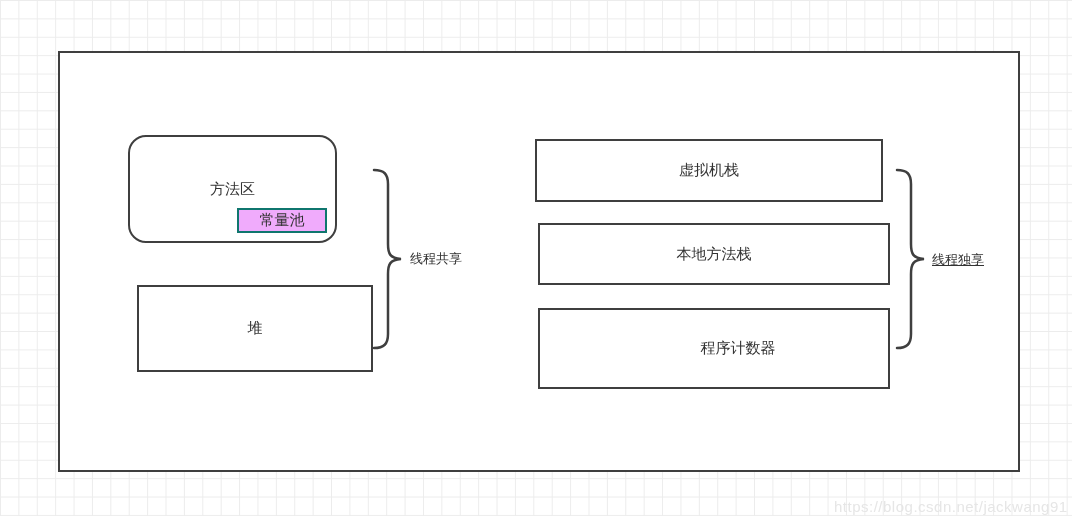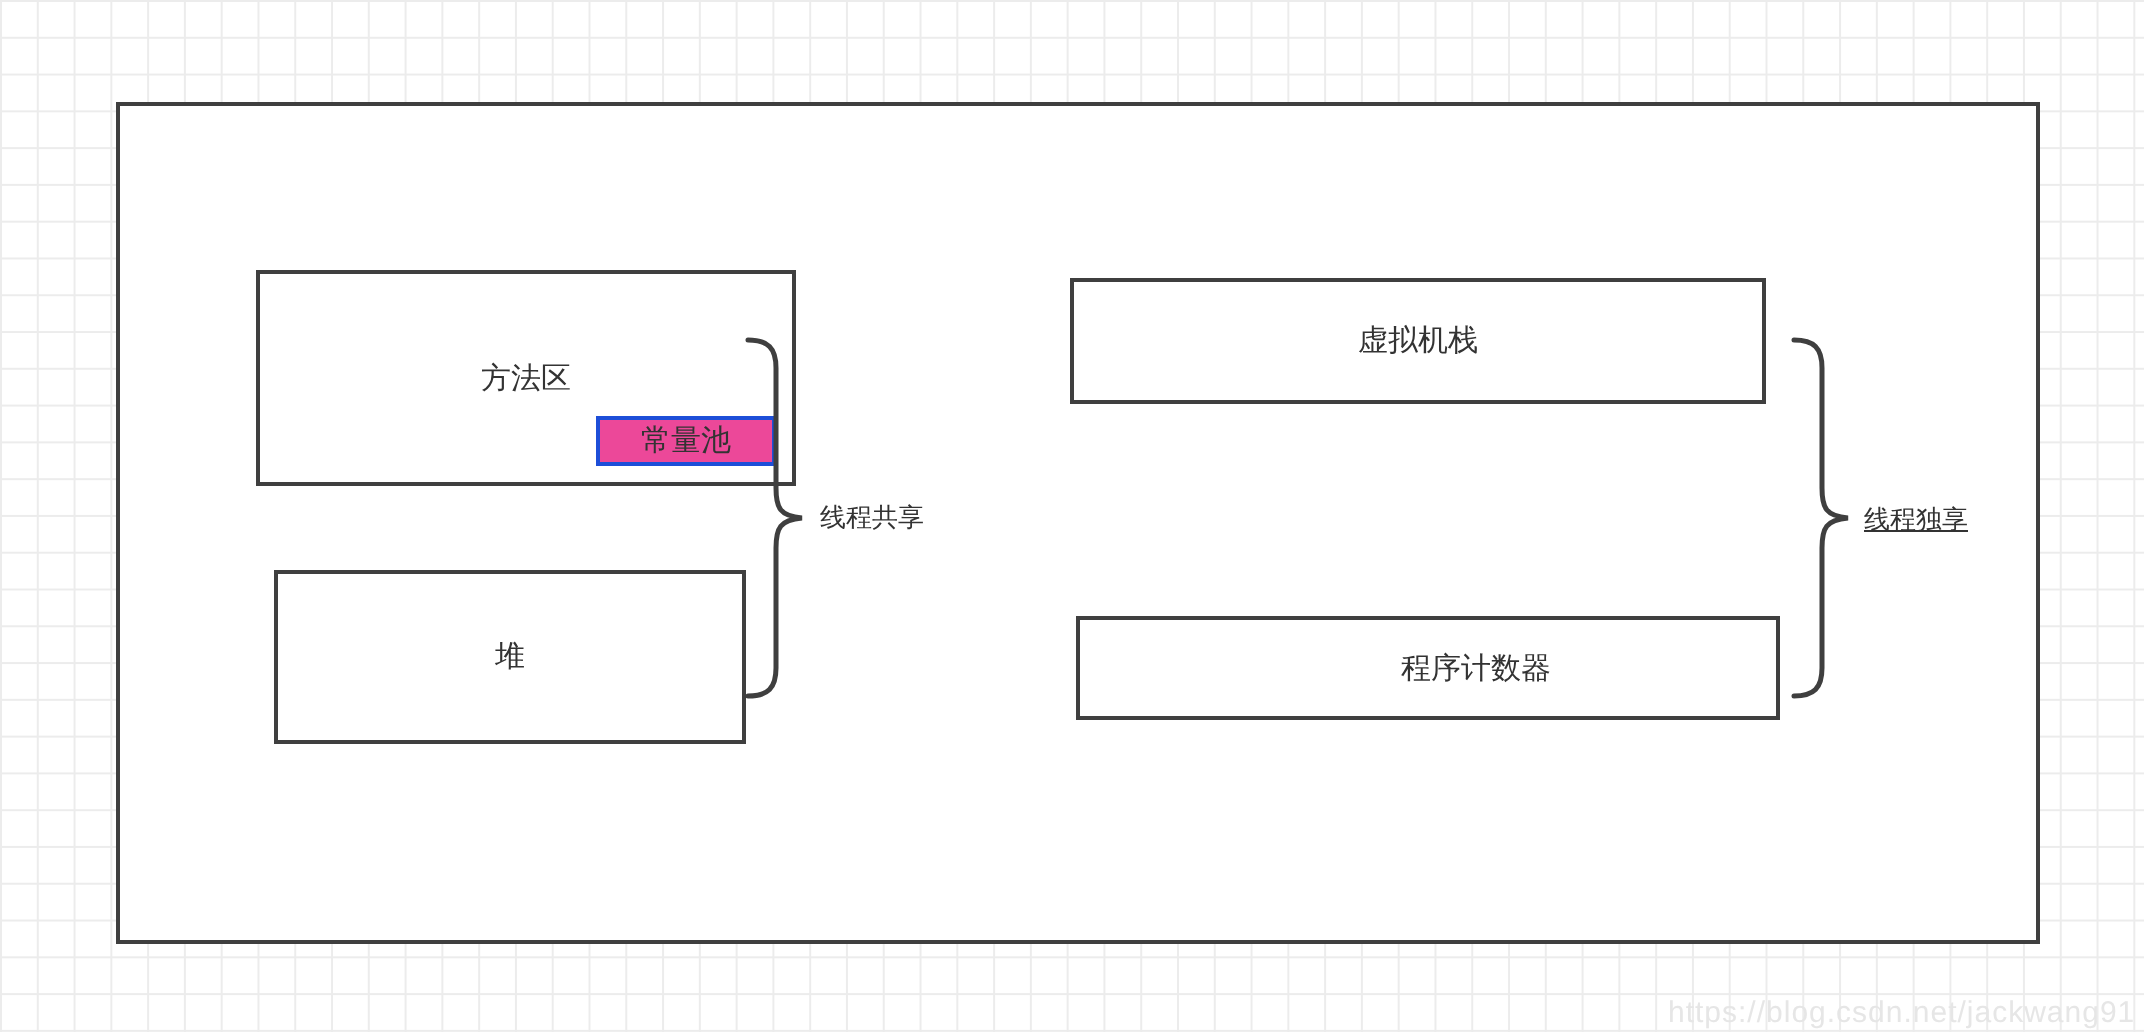--- a/index.html
+++ b/index.html
@@ -33,40 +33,40 @@
   #outer-frame {
     position: absolute;
     left: 58px;
     top: 51px;
     width: 962px;
     height: 421px;
     box-sizing: border-box;
     border: 2px solid #3f3f3f;
     background: #ffffff;
   }
-  #method-area   { left: 128px; top: 135px; width: 270px; height: 108px; }
+  #method-area   { left: 128px; top: 135px; width: 209px; height: 108px; border-radius: 18px; }
   #constant-pool {
     position: absolute;
     box-sizing: border-box;
     right: 8px;
     bottom: 8px;
     width: 90px;
     height: 25px;
-    border: 2px solid #1d4ed8;
-    background: #ec4899;
+    border: 2px solid #0f766e;
+    background: #f0abfc;
     display: flex;
     align-items: center;
     justify-content: center;
     color: #333333;
     font-size: 15px;
   }
   #heap          { left: 137px; top: 285px; width: 236px; height: 87px; }
   #vm-stack      { left: 535px; top: 139px; width: 348px; height: 63px; }
   #native-stack  { left: 538px; top: 223px; width: 352px; height: 62px; }
-  #pc-register   { left: 538px; top: 308px; width: 352px; height: 52px; padding-left: 48px; }
+  #pc-register   { left: 538px; top: 308px; width: 352px; height: 81px; padding-left: 48px; }
   .brace-svg {
     position: absolute;
     width: 40px;
     height: 190px;
   }
   #left-brace  { left: 370px; top: 164px; }
   #right-brace { left: 893px; top: 164px; }
   .brace-label {
     position: absolute;
     color: #333333;
@@ -105,20 +105,23 @@
 
   <svg class="brace-svg" id="left-brace" viewBox="0 0 40 190">
     <path d="M 4,6 C 14,6 18,10 18,20 L 18,80 C 18,90 20,94 31,95 C 20,96 18,100 18,110 L 18,170 C 18,180 14,184 4,184" fill="none" stroke="#3f3f3f" stroke-width="2.5" stroke-linecap="round"></path>
   </svg>
   <span class="brace-label" id="shared-label">线程共享</span>
 
   <div class="box" id="vm-stack">
     <span>虚拟机栈</span>
   </div>
 
+  <div class="box" id="native-stack">
+    <span>本地方法栈</span>
+  </div>
 
   <div class="box" id="pc-register">
     <span>程序计数器</span>
   </div>
 
   <svg class="brace-svg" id="right-brace" viewBox="0 0 40 190">
     <path d="M 4,6 C 14,6 18,10 18,20 L 18,80 C 18,90 20,94 31,95 C 20,96 18,100 18,110 L 18,170 C 18,180 14,184 4,184" fill="none" stroke="#3f3f3f" stroke-width="2.5" stroke-linecap="round"></path>
   </svg>
   <span class="brace-label" id="exclusive-label">线程独享</span>
 

